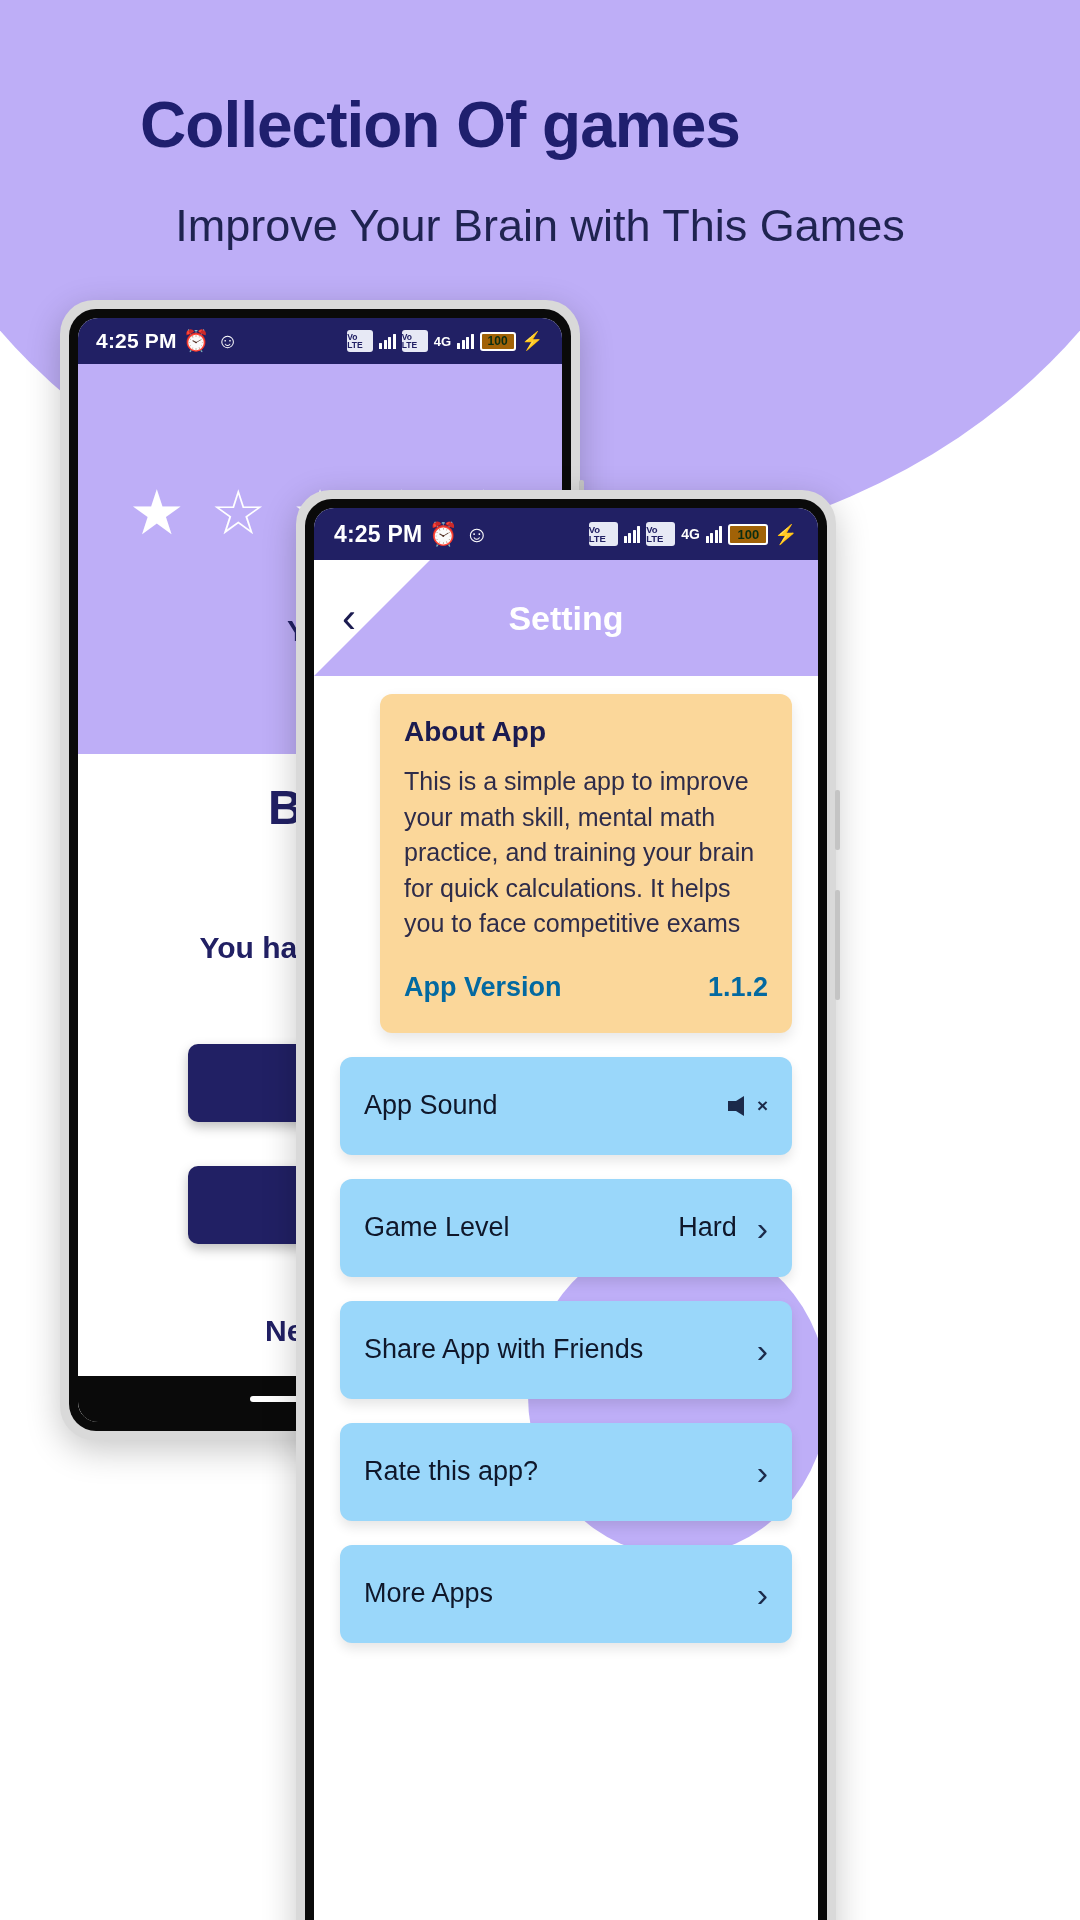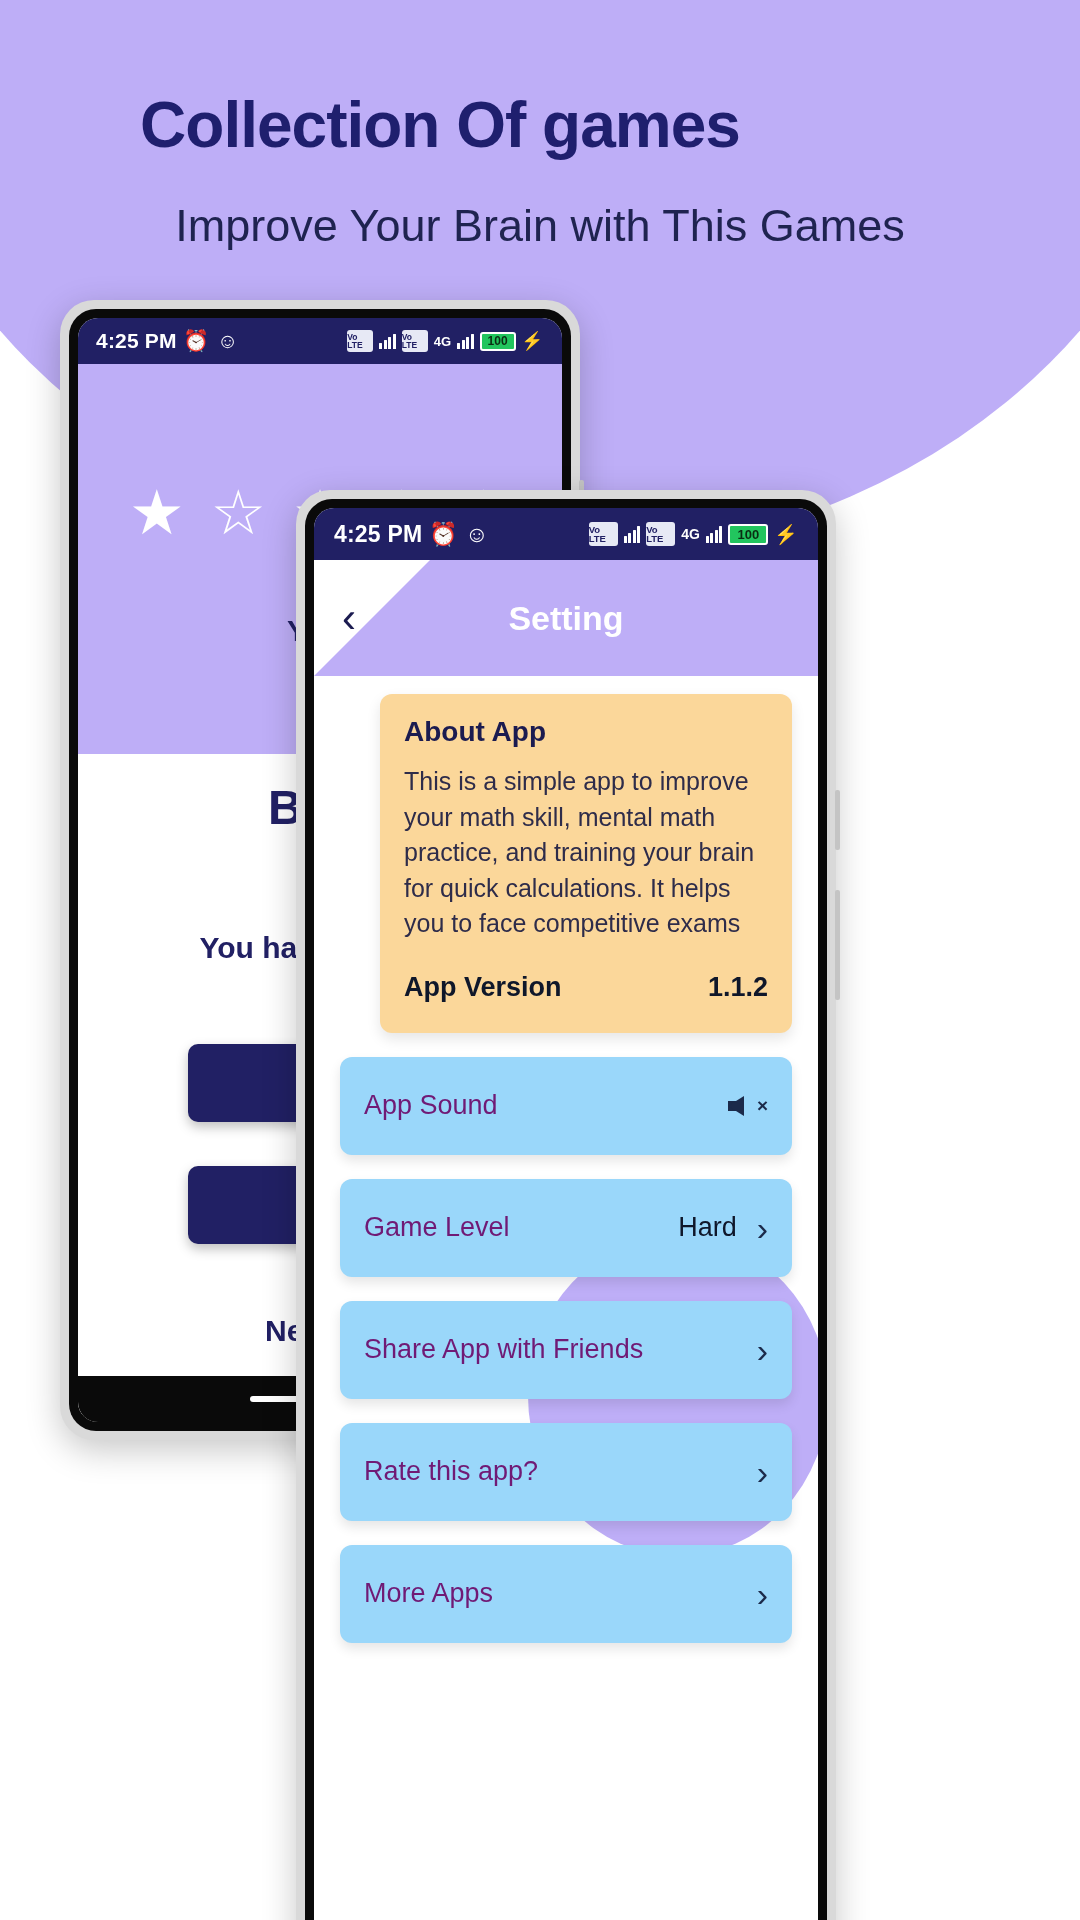--- a/index.html
+++ b/index.html
@@ -69,21 +69,21 @@
   .volte-box {
     display:inline-flex; flex-direction:column; justify-content:center;
     background:#E7E9F5; color:#212064; border-radius:3px;
     line-height:1; font-weight:bold;
   }
   .bars { display:inline-flex; align-items:flex-end; gap:1.5px; }
   .bars i { display:block; width:3px; background:#ffffff; border-radius:.5px; }
   .sb-4g { font-weight:bold; }
   .battery {
     display:inline-flex; align-items:center; justify-content:center;
-    background:#22c55e; color:#0A2D12; border:2px solid #ffffff;
+    background:#a16207; color:#0A2D12; border:2px solid #ffffff;
     border-radius:3px; font-weight:bold;
   }
   .bolt { color:#ffffff; }
 
   
   #phone-back { left:60px; top:300px; width:520px; height:1140px; }
   #phone-back .screen { background:#ffffff; }
   #back-sb { height:46px; padding:0 18px; font-size:21px; }
   #back-sb .volte-box { width:26px; height:22px; font-size:8.5px; padding:1px 0; }
   #back-sb .battery { width:36px; height:19px; font-size:12px; }
@@ -174,31 +174,31 @@
     box-shadow:0 6px 14px rgba(0,0,0,.10);
     margin-left:40px;
   }
   .about-title { font-size:28px; font-weight:bold; color:#1B1B50; }
   .about-text {
     margin-top:16px; font-size:25px; line-height:1.42; color:#2E2C4A;
   }
   .about-version-row {
     display:flex; align-items:center; justify-content:space-between;
     margin-top:30px; padding-bottom:26px;
-    font-size:27px; font-weight:bold; color:#0f172a;text-align:center;
+    font-size:27px; font-weight:bold; color:#0369a1;text-align:center;
   }
 
   .setting-row {
     position:relative; z-index:2;
     margin-top:24px; height:98px;
     background:#9AD7FA; border-radius:12px;
     display:flex; align-items:center; padding:0 24px;
     box-shadow:0 6px 12px rgba(0,0,0,.10);
   }
-  .setting-label { font-size:27px; color:#701a75; }
+  .setting-label { font-size:27px; color:#0f172a; }
   .setting-right { margin-left:auto; display:flex; align-items:center; gap:20px; }
   .setting-value { font-size:27px; font-weight:normal; color:#0f172a; }
   .chev { font-size:34px; color:#1B2A4A; font-weight:300; line-height:1; }
 
   .spk { position:relative; width:40px; height:34px; }
   .spk .cone {
     position:absolute; left:0; top:7px; width:0; height:0;
     border-top:10px solid transparent; border-bottom:10px solid transparent;
     border-right:16px solid #1B2A4A;
   }

